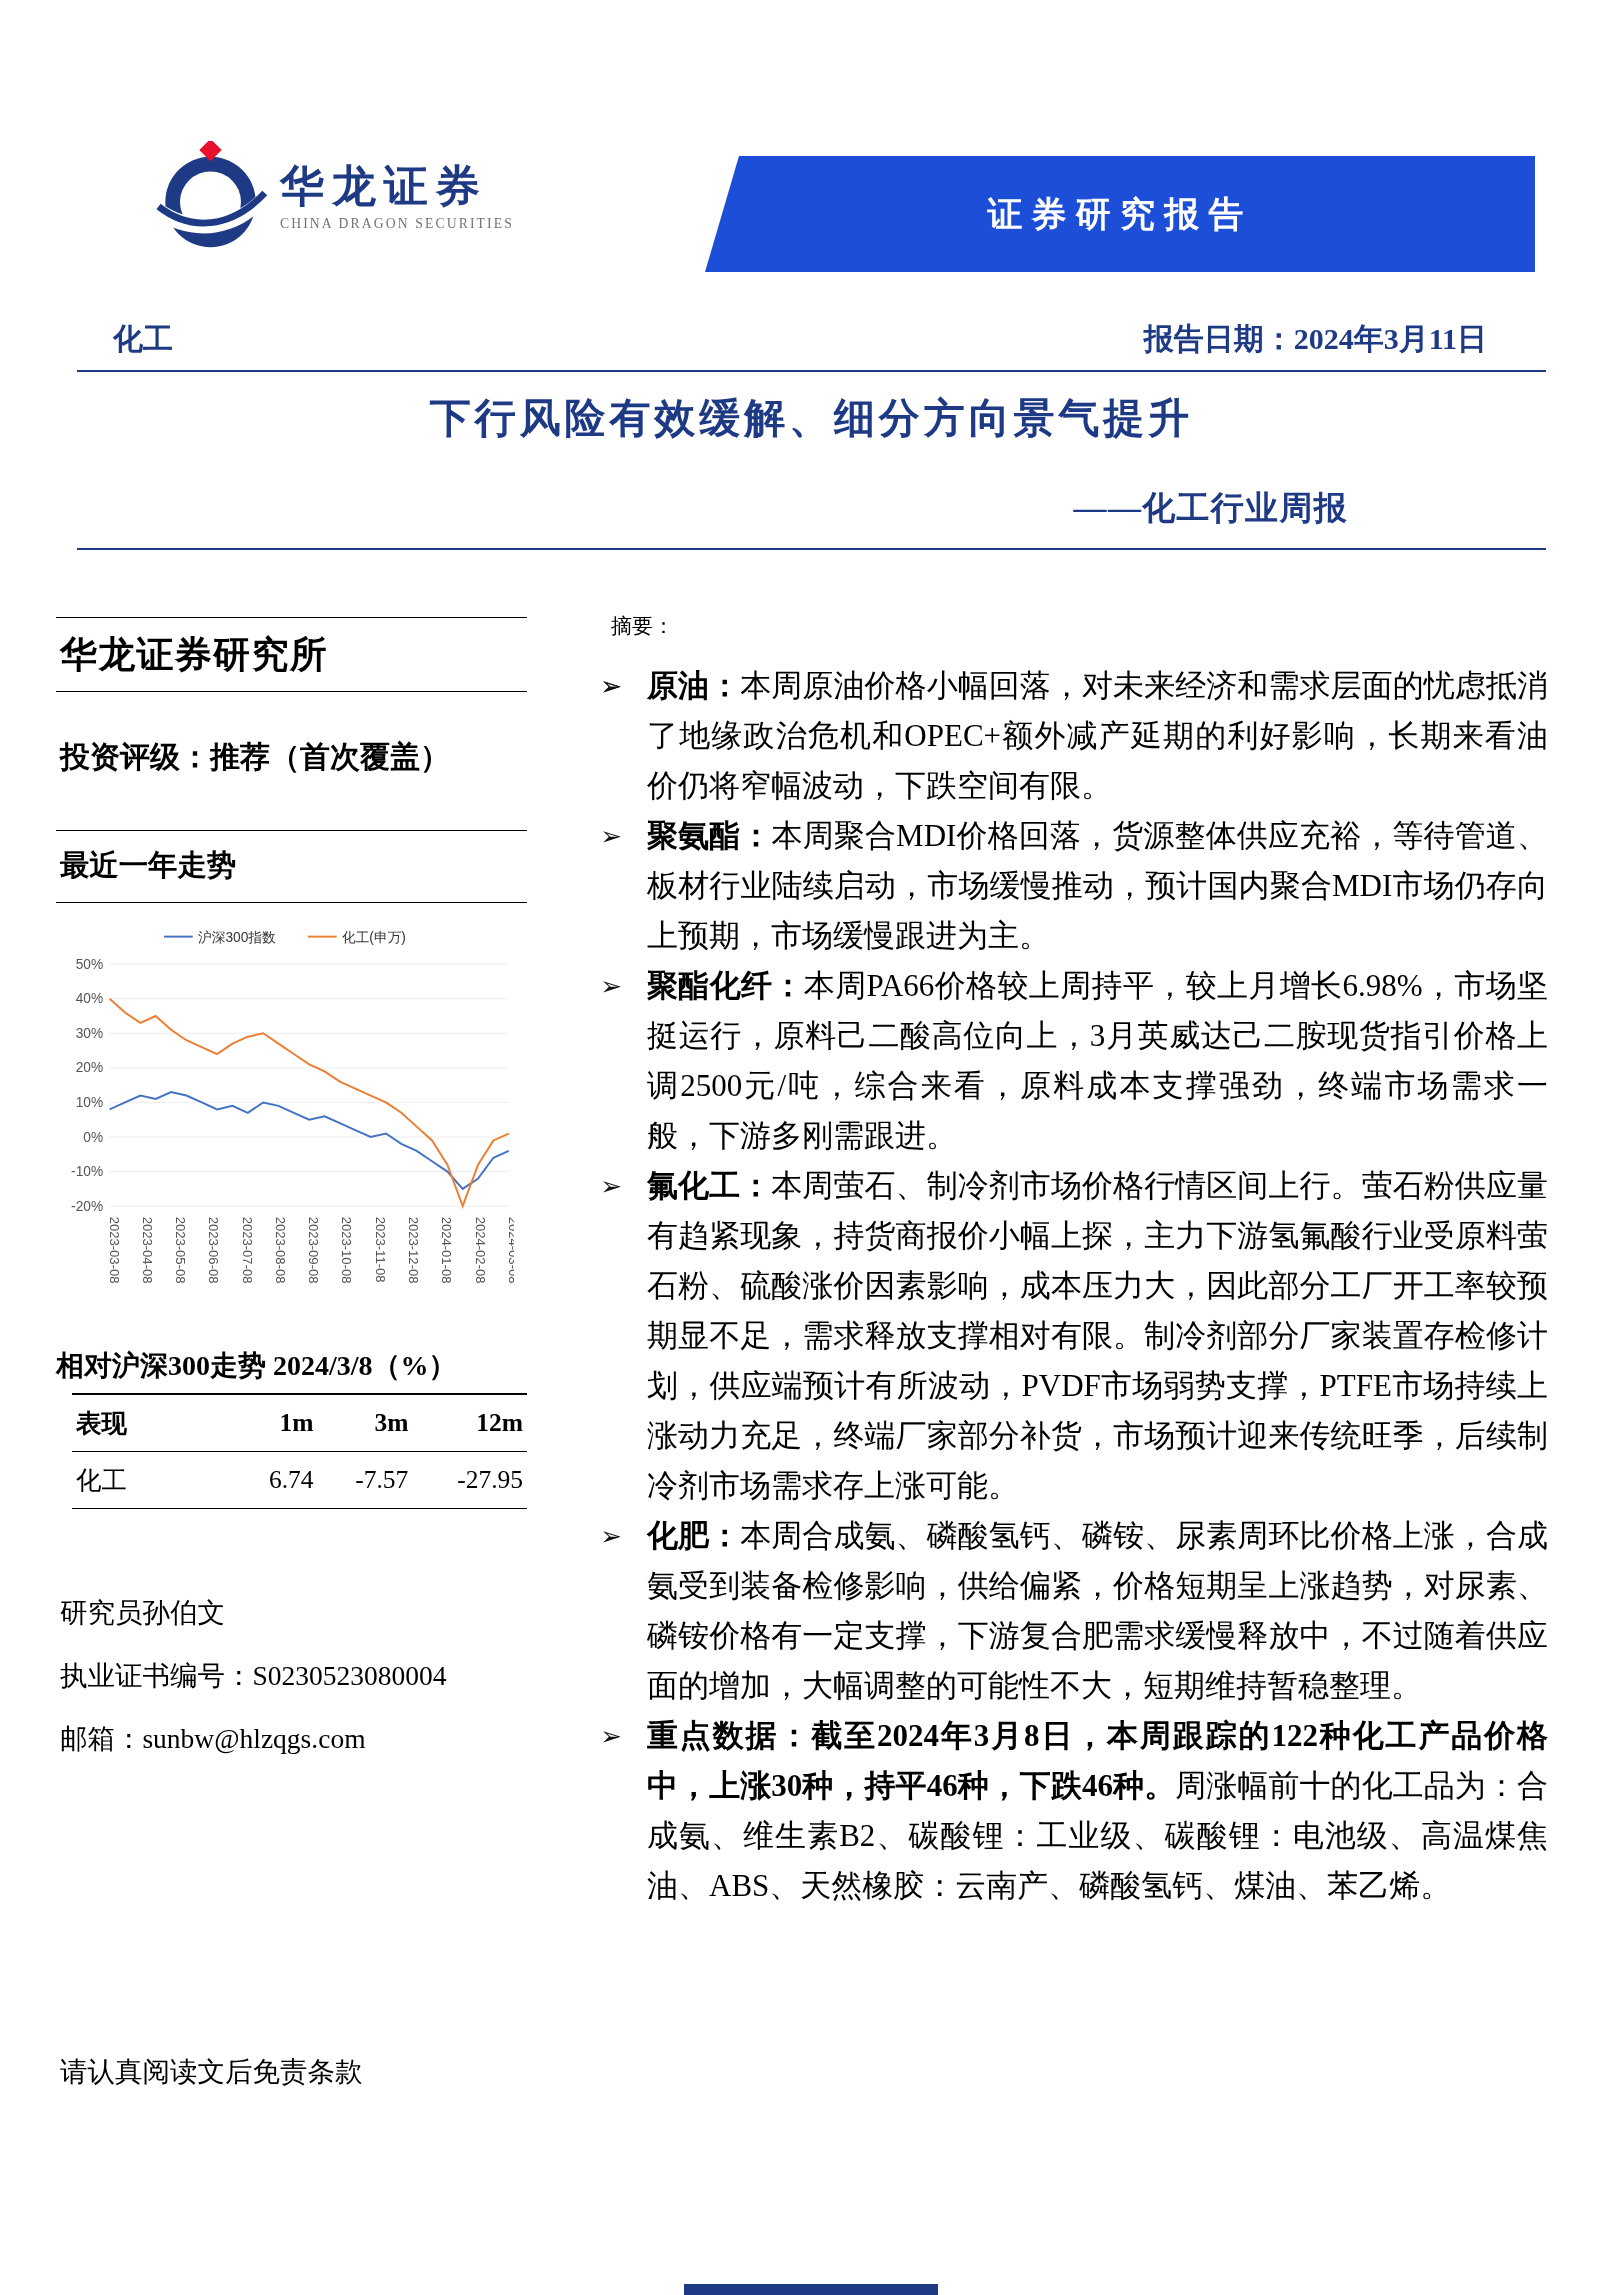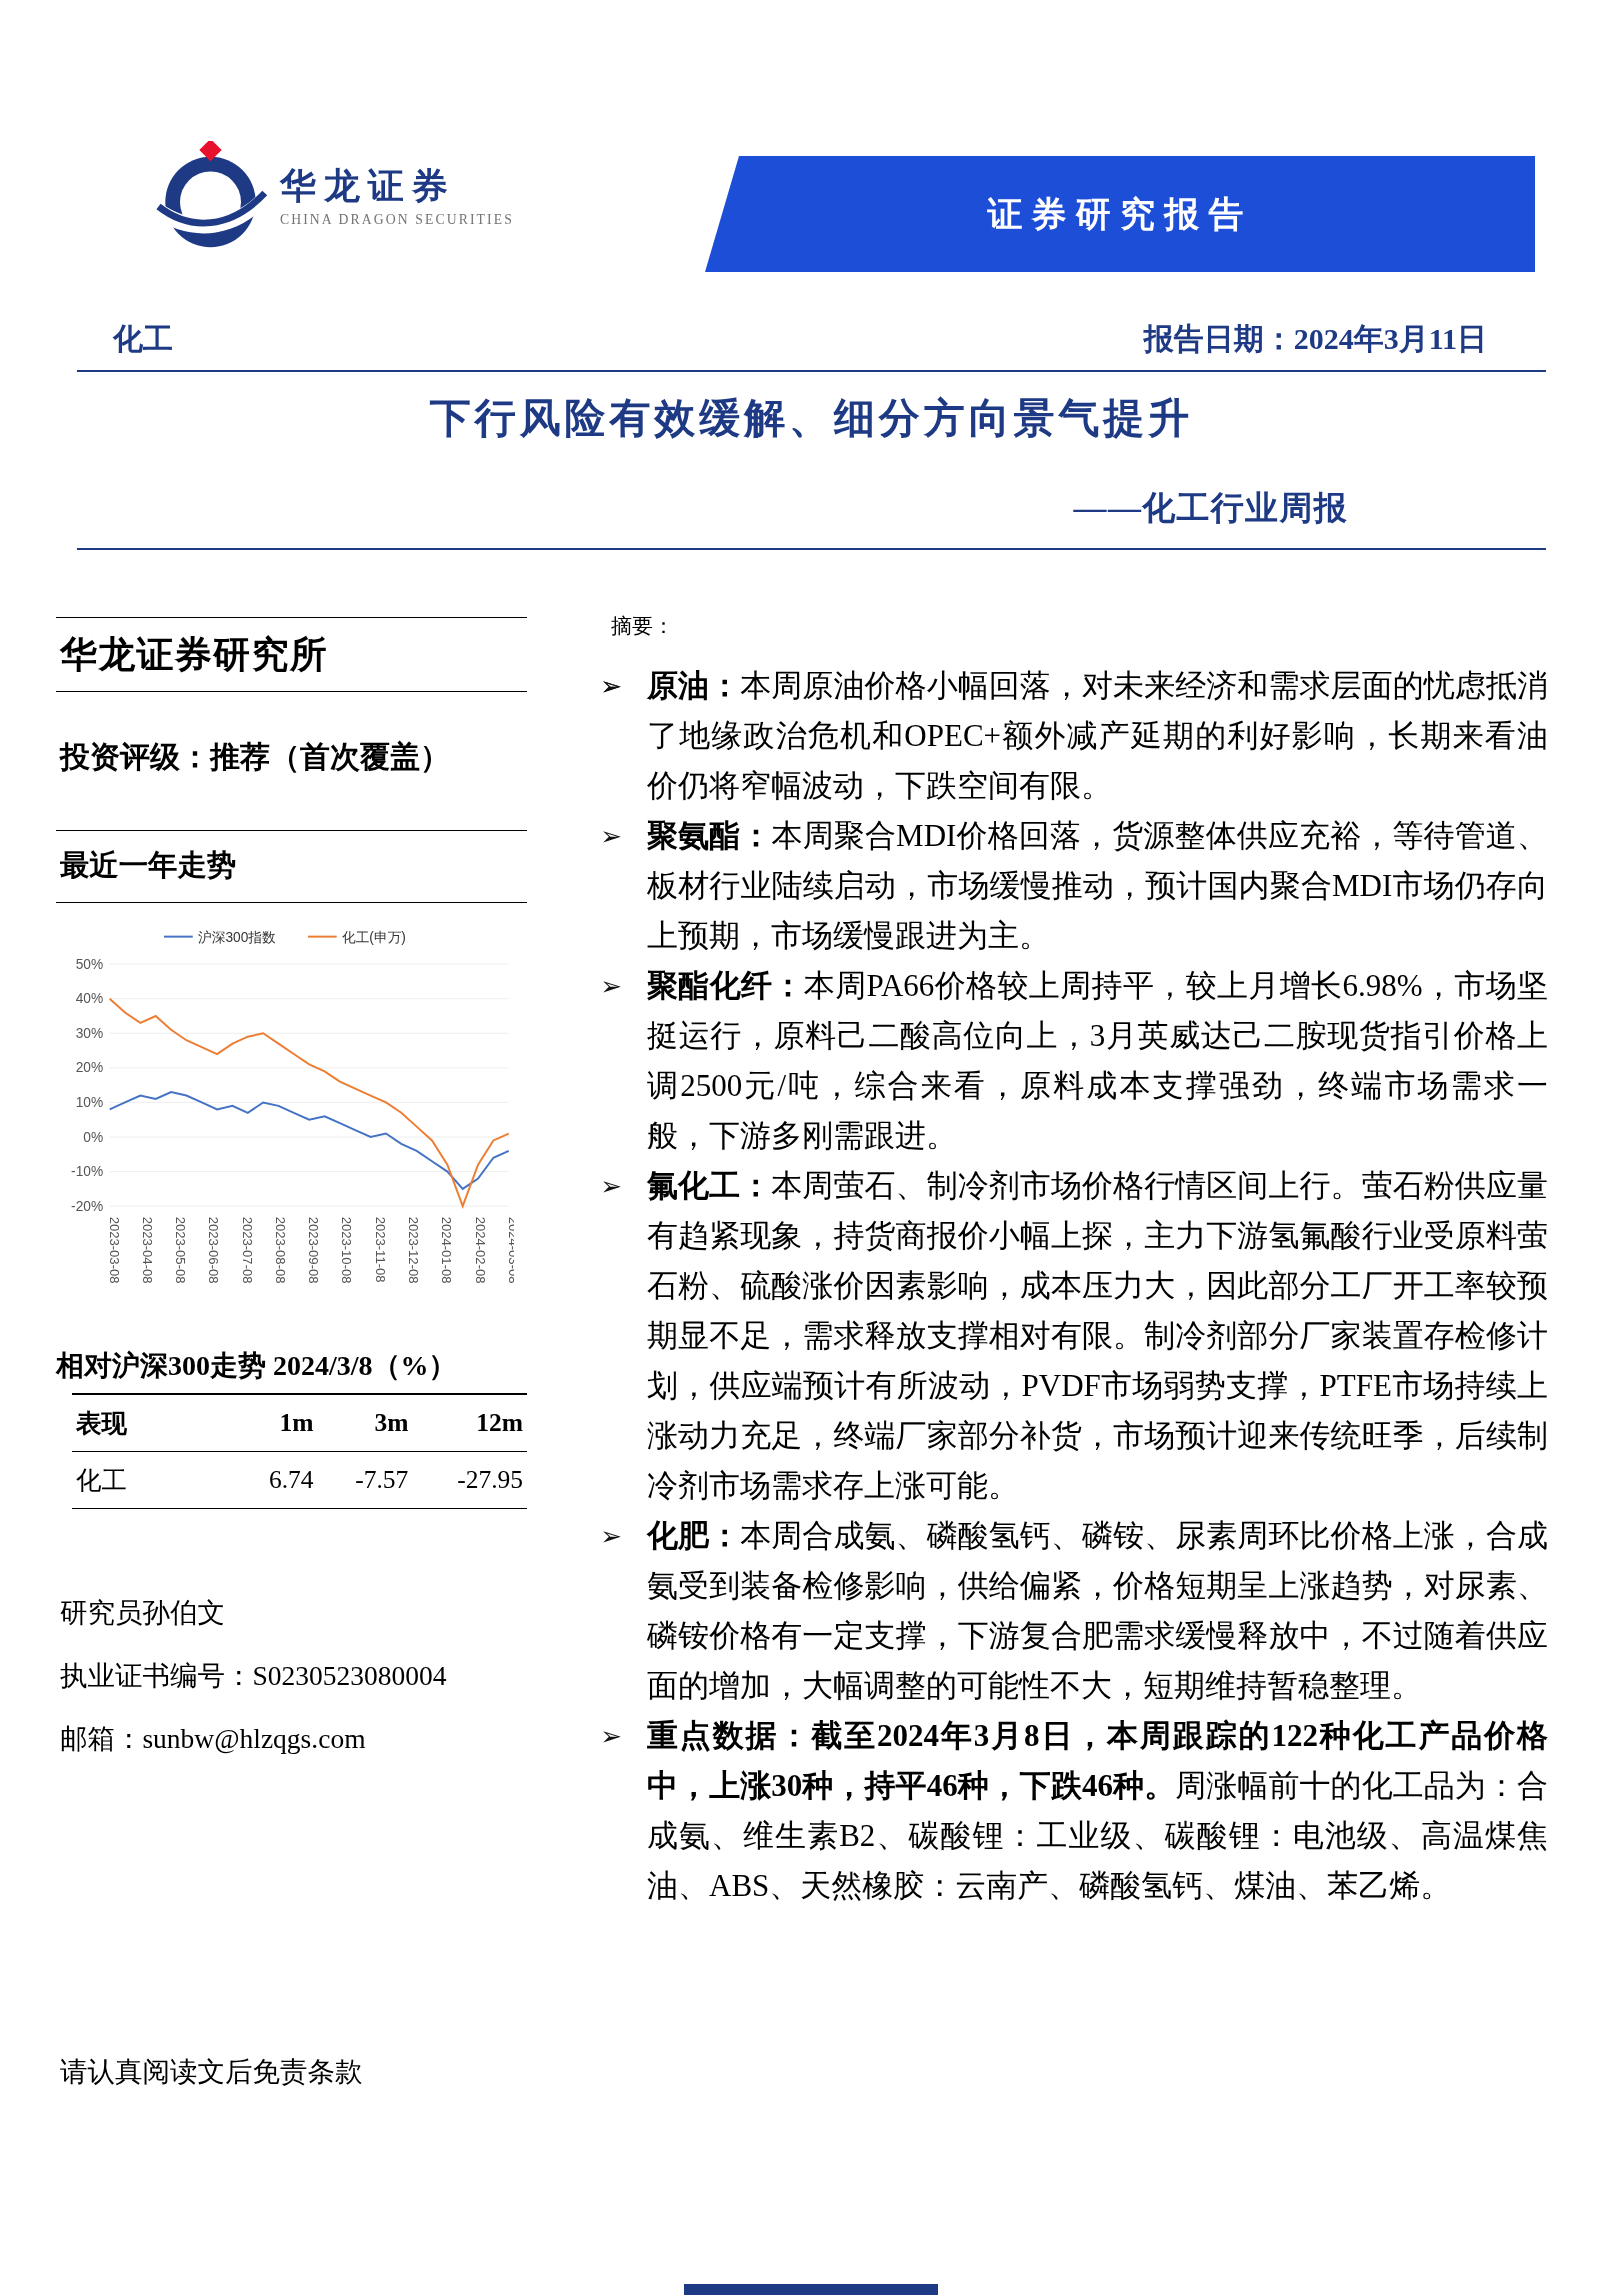--- a/index.html
+++ b/index.html
@@ -5,21 +5,21 @@
   html,body{margin:0;padding:0;}
   body{
     width:1623px;height:2295px;position:relative;background:#ffffff;
     font-family:"Liberation Serif","DejaVu Serif",serif;color:#000;
     overflow:hidden;
   }
   
   .logo{position:absolute;left:154px;top:141px;display:flex;align-items:center;}
   .logo-icon{width:113px;height:113px;flex:none;}
   .logo-text{margin-left:13px;}
-  .logo-cn{font-size:36px;font-weight:bold;color:#1E3A85;letter-spacing:7.9px;line-height:1.1;}
+  .logo-cn{font-size:44px;font-weight:bold;color:#1E3A85;letter-spacing:7.9px;line-height:1.1;}
   .logo-en{font-size:13.7px;color:#737373;letter-spacing:2.1px;margin-top:5.2px;}
   .banner{
     position:absolute;left:705px;top:156px;width:830px;height:116px;
     background:#1d4ed8;clip-path:polygon(34px 0,100% 0,100% 100%,0 100%);
     display:flex;align-items:center;justify-content:center;
   }
   .banner-text{color:#fff;font-size:35px;letter-spacing:9.2px;font-weight:bold;}
   .meta-row{
     position:absolute;left:77px;right:77px;top:319px;
     display:flex;justify-content:space-between;align-items:center;

